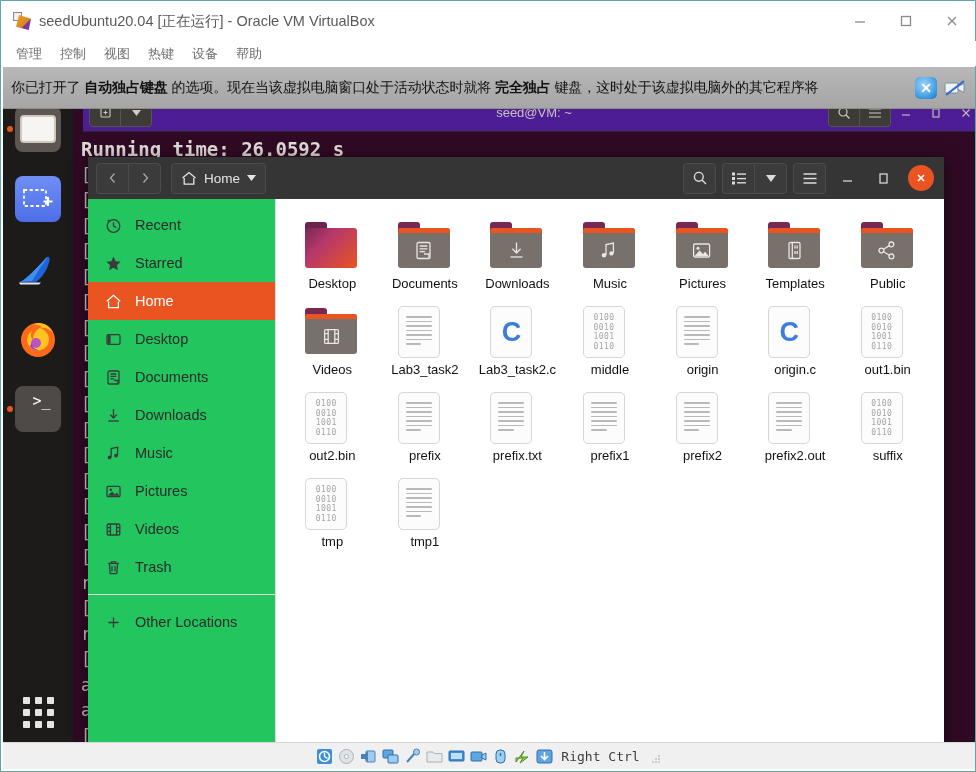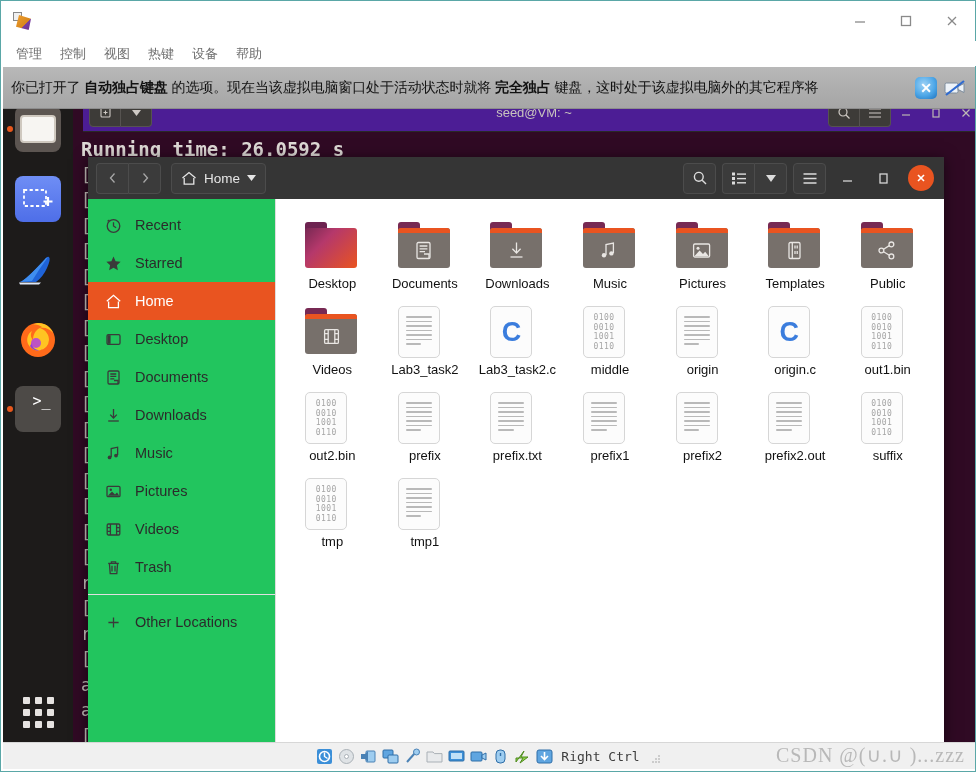--- a/index.html
+++ b/index.html
@@ -353,20 +353,21 @@
 <body>
 
 <div id="root">
   <div class="vbox-frame">
 
     <div class="vbox-titlebar">
       <div class="vbox-appicon">
         <div class="sq"></div>
           <div class="blob"></div>
       </div>
+      <span class="vbox-title">seedUbuntu20.04 [正在运行] - Oracle VM VirtualBox</span>
       <div class="vbox-wctl">
         <div class="vbox-wbtn">
           <svg width="14" height="14" viewBox="0 0 14 14">
               <line x1="2" y1="8" x2="12" y2="8" stroke="#8a8a8a" stroke-width="1.3"></line>
             </svg>
         </div>
         <div class="vbox-wbtn">
           <svg width="14" height="14" viewBox="0 0 14 14">
               <rect x="2.5" y="2.5" width="9" height="9" fill="none" stroke="#8a8a8a" stroke-width="1.3"></rect>
             </svg>
@@ -1148,15 +1149,14 @@
             <circle cx="3" cy="8" r="1" fill="#9a9a9a"></circle>
             <circle cx="6" cy="8" r="1" fill="#9a9a9a"></circle>
             <circle cx="9" cy="8" r="1" fill="#9a9a9a"></circle>
             <circle cx="6" cy="5" r="1" fill="#9a9a9a"></circle>
             <circle cx="9" cy="5" r="1" fill="#9a9a9a"></circle>
             <circle cx="9" cy="2" r="1" fill="#9a9a9a"></circle>
           </svg>
       </span>
     </div>
 
-    <div class="watermark">CSDN @(∪.∪ )...zzz</div>
   </div>
 </div>
 
 </body></html>

